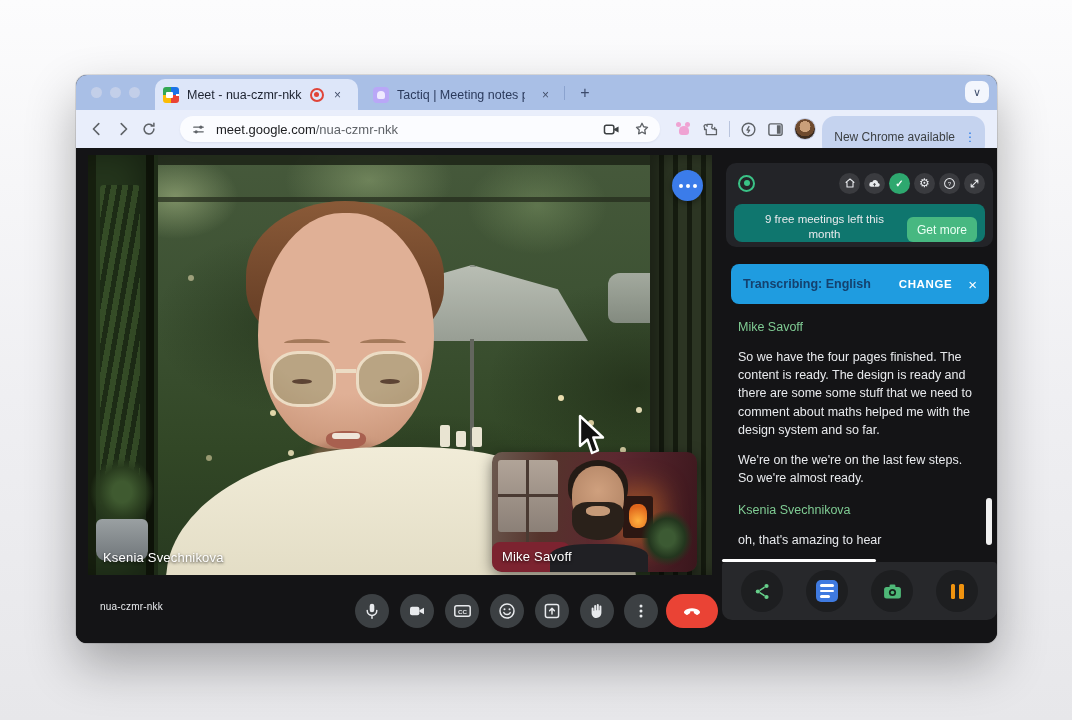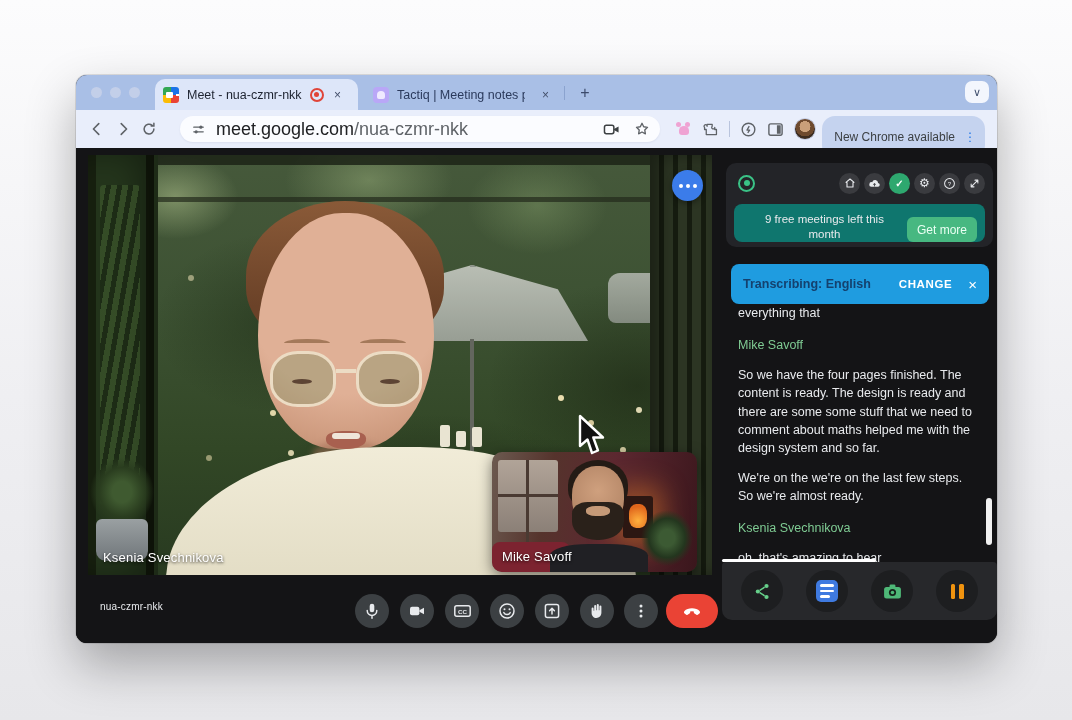--- a/index.html
+++ b/index.html
@@ -24,21 +24,21 @@
   .tclose { width:16px; height:16px; border-radius:50%; display:flex; align-items:center; justify-content:center; font-size:12px; color:#44506b; margin-left:6px; }
   .newtab { position:absolute; left:499px; top:8px; width:20px; height:20px; display:flex; align-items:center; justify-content:center; color:#3c4a6b; font-size:16px; }
   .tabsep { position:absolute; left:488px; top:11px; width:1px; height:14px; background:#8ba3cf; }
   .stripchev { position:absolute; right:8px; top:6px; width:24px; height:22px; background:#f3f6fd; border-radius:7px; display:flex; align-items:center; justify-content:center; color:#41506e; font-size:11px; }
 
   
   .toolbar { position:relative; height:38px; background:#e9eefb; display:flex; align-items:center; }
   .navbtn { width:26px; height:26px; display:flex; align-items:center; justify-content:center; border-radius:50%; flex:0 0 auto; }
   .addr { position:absolute; left:104px; top:6px; width:480px; height:26px; background:#fbfcff; border-radius:13px; display:flex; align-items:center; padding:0 10px; box-shadow:0 1px 2px rgba(60,70,100,.08); }
   .tunecirc { width:17px; height:17px; border-radius:50%; display:flex; align-items:center; justify-content:center; flex:0 0 auto; }
-  .url { font-size:18px; margin-left:9px; color:#202124; white-space:nowrap; }
+  .url { font-size:13px; margin-left:9px; color:#202124; white-space:nowrap; }
   .url .path { color:#5f6368; }
   .addr .spacer { flex:1; }
   .exticons { position:absolute; left:600px; top:6px; display:flex; align-items:center; gap:10px; height:26px; }
   .pinkext { width:16px; height:14px; position:relative; }
   .pinkext::before { content:""; position:absolute; left:3px; top:4px; width:10px; height:9px; border-radius:50% 50% 3px 3px; background:#efa3d3; }
   .pinkext::after { content:""; position:absolute; left:0; top:0; width:5px; height:5px; border-radius:50%; background:#efa3d3; box-shadow:9px 0 0 #efa3d3; }
   .vsep { width:1px; height:16px; background:#b9c4dd; }
   .avatar { width:22px; height:22px; border-radius:50%; background:radial-gradient(circle at 50% 38%, #caa07a 0 34%, #6e4a2e 35% 60%, #3c2c20 61%); border:1px solid #c6cfe6; }
   .updatepill { position:absolute; right:12px; top:6px; height:42px; background:#c5d3ef; border-radius:13px; display:flex; align-items:center; padding:0 6px 0 12px; font-size:12px; color:#3c4043; gap:6px; }
   .updatepill .dots { color:#1a73e8; font-size:12px; padding:0 3px; }
@@ -417,21 +417,20 @@
         </div>
       </div>
 
       <div class="banner">
         <span class="lab">Transcribing: English</span>
         <span class="chg">CHANGE</span>
         <span class="x">×</span>
       </div>
 
       <div class="transcript">
-        <p class="t first">everything that</p>
         <p class="speaker">Mike Savoff</p>
         <p class="t">So we have the four pages finished. The content is ready. The design is ready and there are some some stuff that we need to comment about maths helped me with the design system and so far.</p>
         <p class="t">We're on the we're on the last few steps. So we're almost ready.</p>
         <p class="speaker">Ksenia Svechnikova</p>
         <p class="t">oh, that's amazing to hear</p>
       </div>
       <div class="sbscroll"></div>
 
       <div class="tabline"></div>
 

